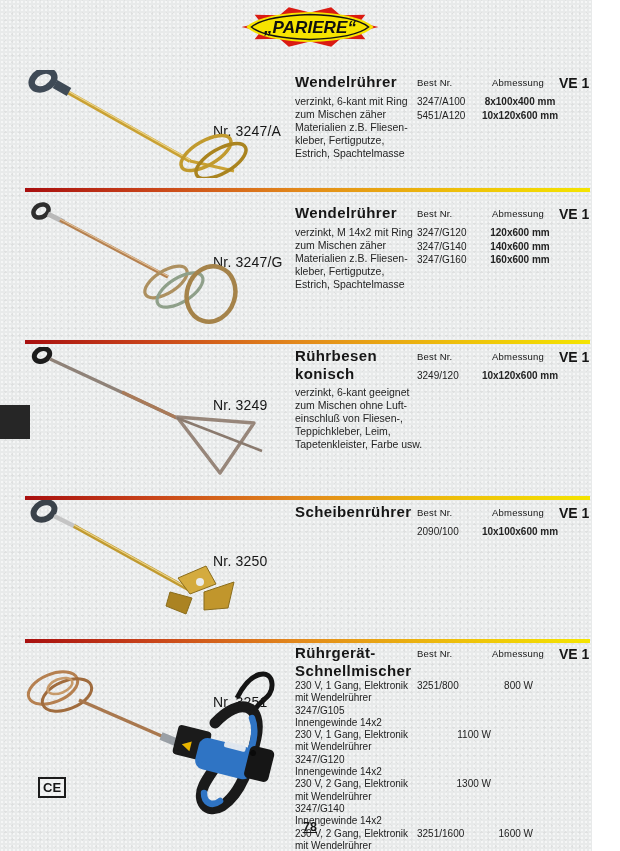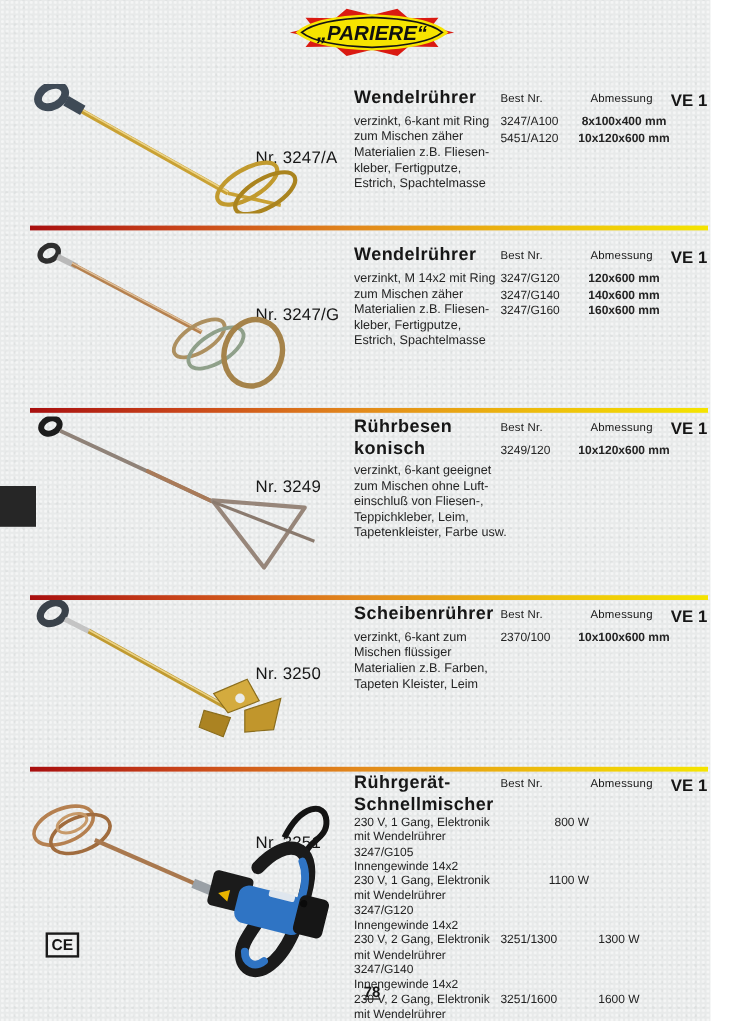--- a/index.html
+++ b/index.html
@@ -164,31 +164,27 @@
       <line x1="147" y1="71" x2="232" y2="104" stroke="#8a7a6e" stroke-width="2.6"></line>
     </svg>
   </div>
 
   <div class="sep" style="top:496px"></div>
 
   <div class="section" style="top:505px">
     <div class="nr">Nr. 3250</div>
     <div class="tblock">
       <div class="title">Scheibenrührer</div>
-      <div class="desc">verzinkt, 6-kant zum
-Mischen flüssiger
-Materialien z.B. Farben,
-Tapeten Kleister, Leim</div>
-    </div>
-    <div class="hdr hdr-best">Best Nr.</div>
-    <div class="hdr hdr-abm">Abmessung</div>
-    <div class="ve">VE 1</div>
-    <div class="rows">
-      <div class="row">
-        <span>2370/100</span>
+    </div>
+    <div class="hdr hdr-best">Best Nr.</div>
+    <div class="hdr hdr-abm">Abmessung</div>
+    <div class="ve">VE 1</div>
+    <div class="rows">
+      <div class="row">
+        <span>2090/100</span>
         <span class="abm">10x100x600 mm</span>
       </div>
     </div>
   </div>
   <div class="pimg" style="left:28px;top:500px">
     <svg width="215" height="122" viewBox="0 0 215 122">
       <ellipse cx="16" cy="11" rx="11" ry="8" transform="rotate(-28 16 11)" fill="none" stroke="#3a424a" stroke-width="6"></ellipse>
       <line x1="26" y1="16" x2="50" y2="28" stroke="#c4c4c4" stroke-width="4.5"></line>
       <line x1="46" y1="26" x2="160" y2="89" stroke="#c09a30" stroke-width="4"></line>
       <line x1="46" y1="25" x2="160" y2="88" stroke="#ecd489" stroke-width="1.2"></line>
@@ -208,33 +204,33 @@
 Schnellmischer</div>
     </div>
     <div class="hdr hdr-best">Best Nr.</div>
     <div class="hdr hdr-abm">Abmessung</div>
     <div class="ve">VE 1</div>
     <div class="vrows">
       <div class="vrow">
         <span class="vd">230 V, 1 Gang, Elektronik
 mit Wendelrührer 3247/G105
 Innengewinde 14x2</span>
+        <span class="vb">3251/800</span>
         <span class="vw">800 W</span>
       </div>
       <div class="vrow">
         <span class="vd">230 V, 1 Gang, Elektronik
 mit Wendelrührer 3247/G120
 Innengewinde 14x2</span>
         <span class="vw">1100 W</span>
       </div>
       <div class="vrow">
         <span class="vd">230 V, 2 Gang, Elektronik
 mit Wendelrührer 3247/G140
 Innengewinde 14x2</span>
-        <span class="vb">3251/1300</span>
         <span class="vw">1300 W</span>
       </div>
       <div class="vrow">
         <span class="vd">230 V, 2 Gang, Elektronik
 mit Wendelrührer 3247/G160
 Innengewinde 14x2</span>
         <span class="vb">3251/1600</span>
         <span class="vw">1600 W</span>
       </div>
     </div>

